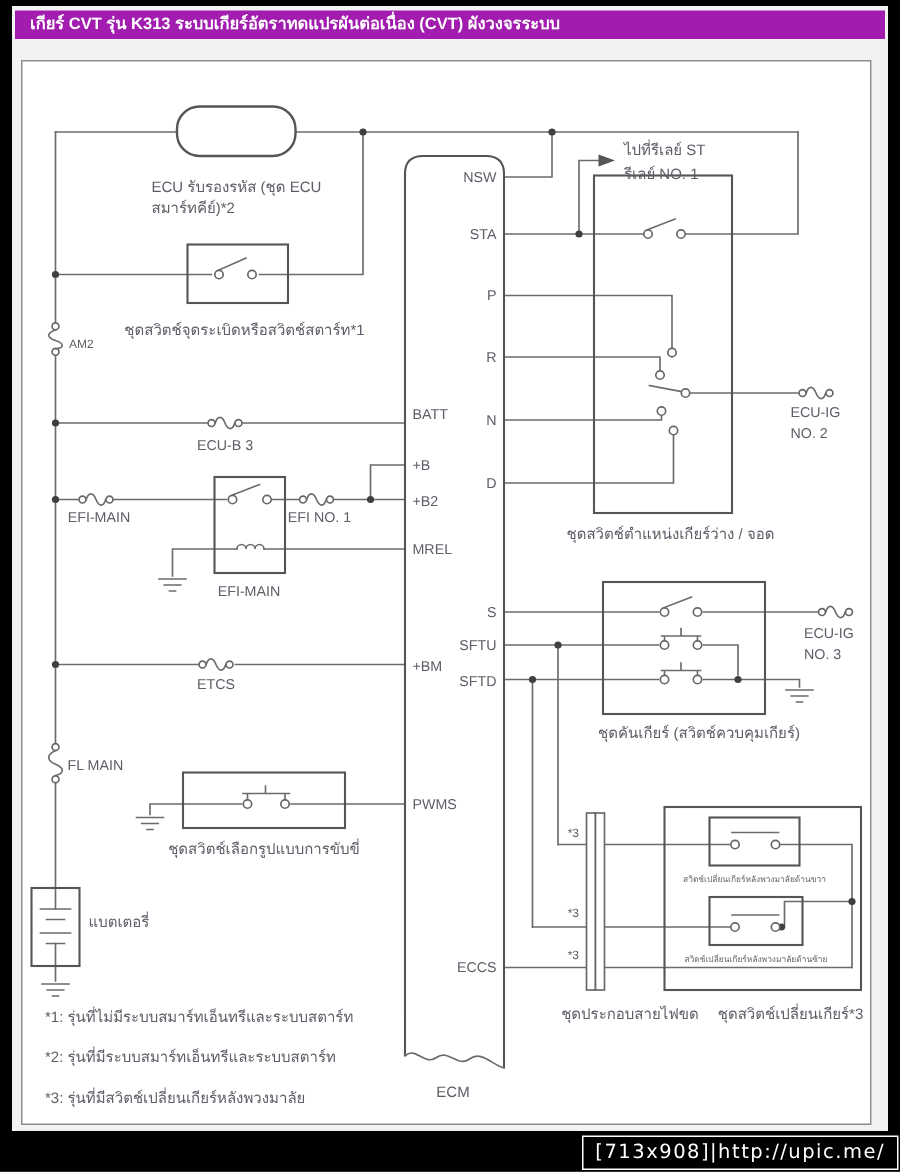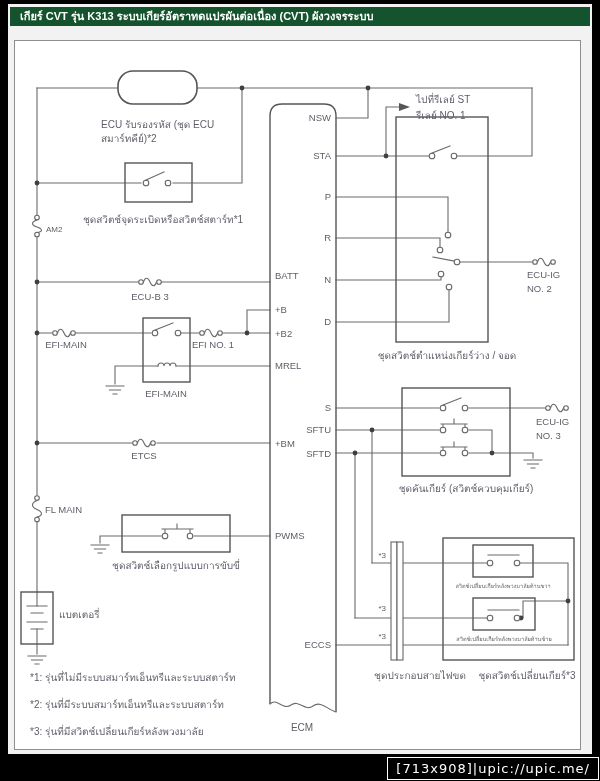--- a/index.html
+++ b/index.html
@@ -1,19 +1,19 @@
 <!DOCTYPE html>
 <html><head>
 <meta charset="utf-8">
 <style>
   html,body{margin:0;padding:0;background:#000;}
   .page{position:relative;width:600px;height:781px;background:#000;overflow:hidden;
         font-family:"Liberation Sans",sans-serif;}
   .panel{position:absolute;left:8px;top:4px;width:584px;height:750px;background:#f2f2f2;}
-  .titlebar{position:absolute;left:10px;top:7px;width:580px;height:19px;background:#14532d;
+  .titlebar{position:absolute;left:10px;top:7px;width:580px;height:19px;background:#a21caf;
             color:#fff;font-size:11px;font-weight:bold;line-height:19px;padding-left:10px;
             box-sizing:border-box;white-space:nowrap;overflow:hidden;}
   .dbox{position:absolute;left:14px;top:40px;width:567px;height:710px;background:#fff;
         border:1px solid #8e8e8e;box-sizing:border-box;}
   svg.schem{position:absolute;left:0;top:0;}
   .w{fill:none;stroke:#6b6b6b;stroke-width:1.1;stroke-linecap:square;}
   .box{fill:none;stroke:#555;stroke-width:1.4;}
   .pill{fill:#fff;stroke:#555;stroke-width:1.6;}
   .bar{fill:#fff;stroke:#666;stroke-width:1.1;}
   .cc{fill:#fff;stroke:#666;stroke-width:1.1;}
@@ -281,14 +281,14 @@
       <text class="t55 mid" x="504" y="641">สวิตช์เปลี่ยนเกียร์หลังพวงมาลัยด้านซ้าย</text>
       <text class="t10 mid" x="420" y="679">ชุดประกอบสายไฟขด</text>
       <text class="t10 mid" x="527" y="679">ชุดสวิตช์เปลี่ยนเกียร์*3</text>
 
       <text class="t10" x="30" y="681">*1: รุ่นที่ไม่มีระบบสมาร์ทเอ็นทรีและระบบสตาร์ท</text>
       <text class="t10" x="30" y="708">*2: รุ่นที่มีระบบสมาร์ทเอ็นทรีและระบบสตาร์ท</text>
       <text class="t10" x="30" y="735">*3: รุ่นที่มีสวิตช์เปลี่ยนเกียร์หลังพวงมาลัย</text>
     </g>
   </svg>
 
-  <div class="footerbox">[713x908]|upic://upic.me/</div>
+  <div class="footerbox">[713x908]|http://upic.me/</div>
 </div>
 
 </body></html>

